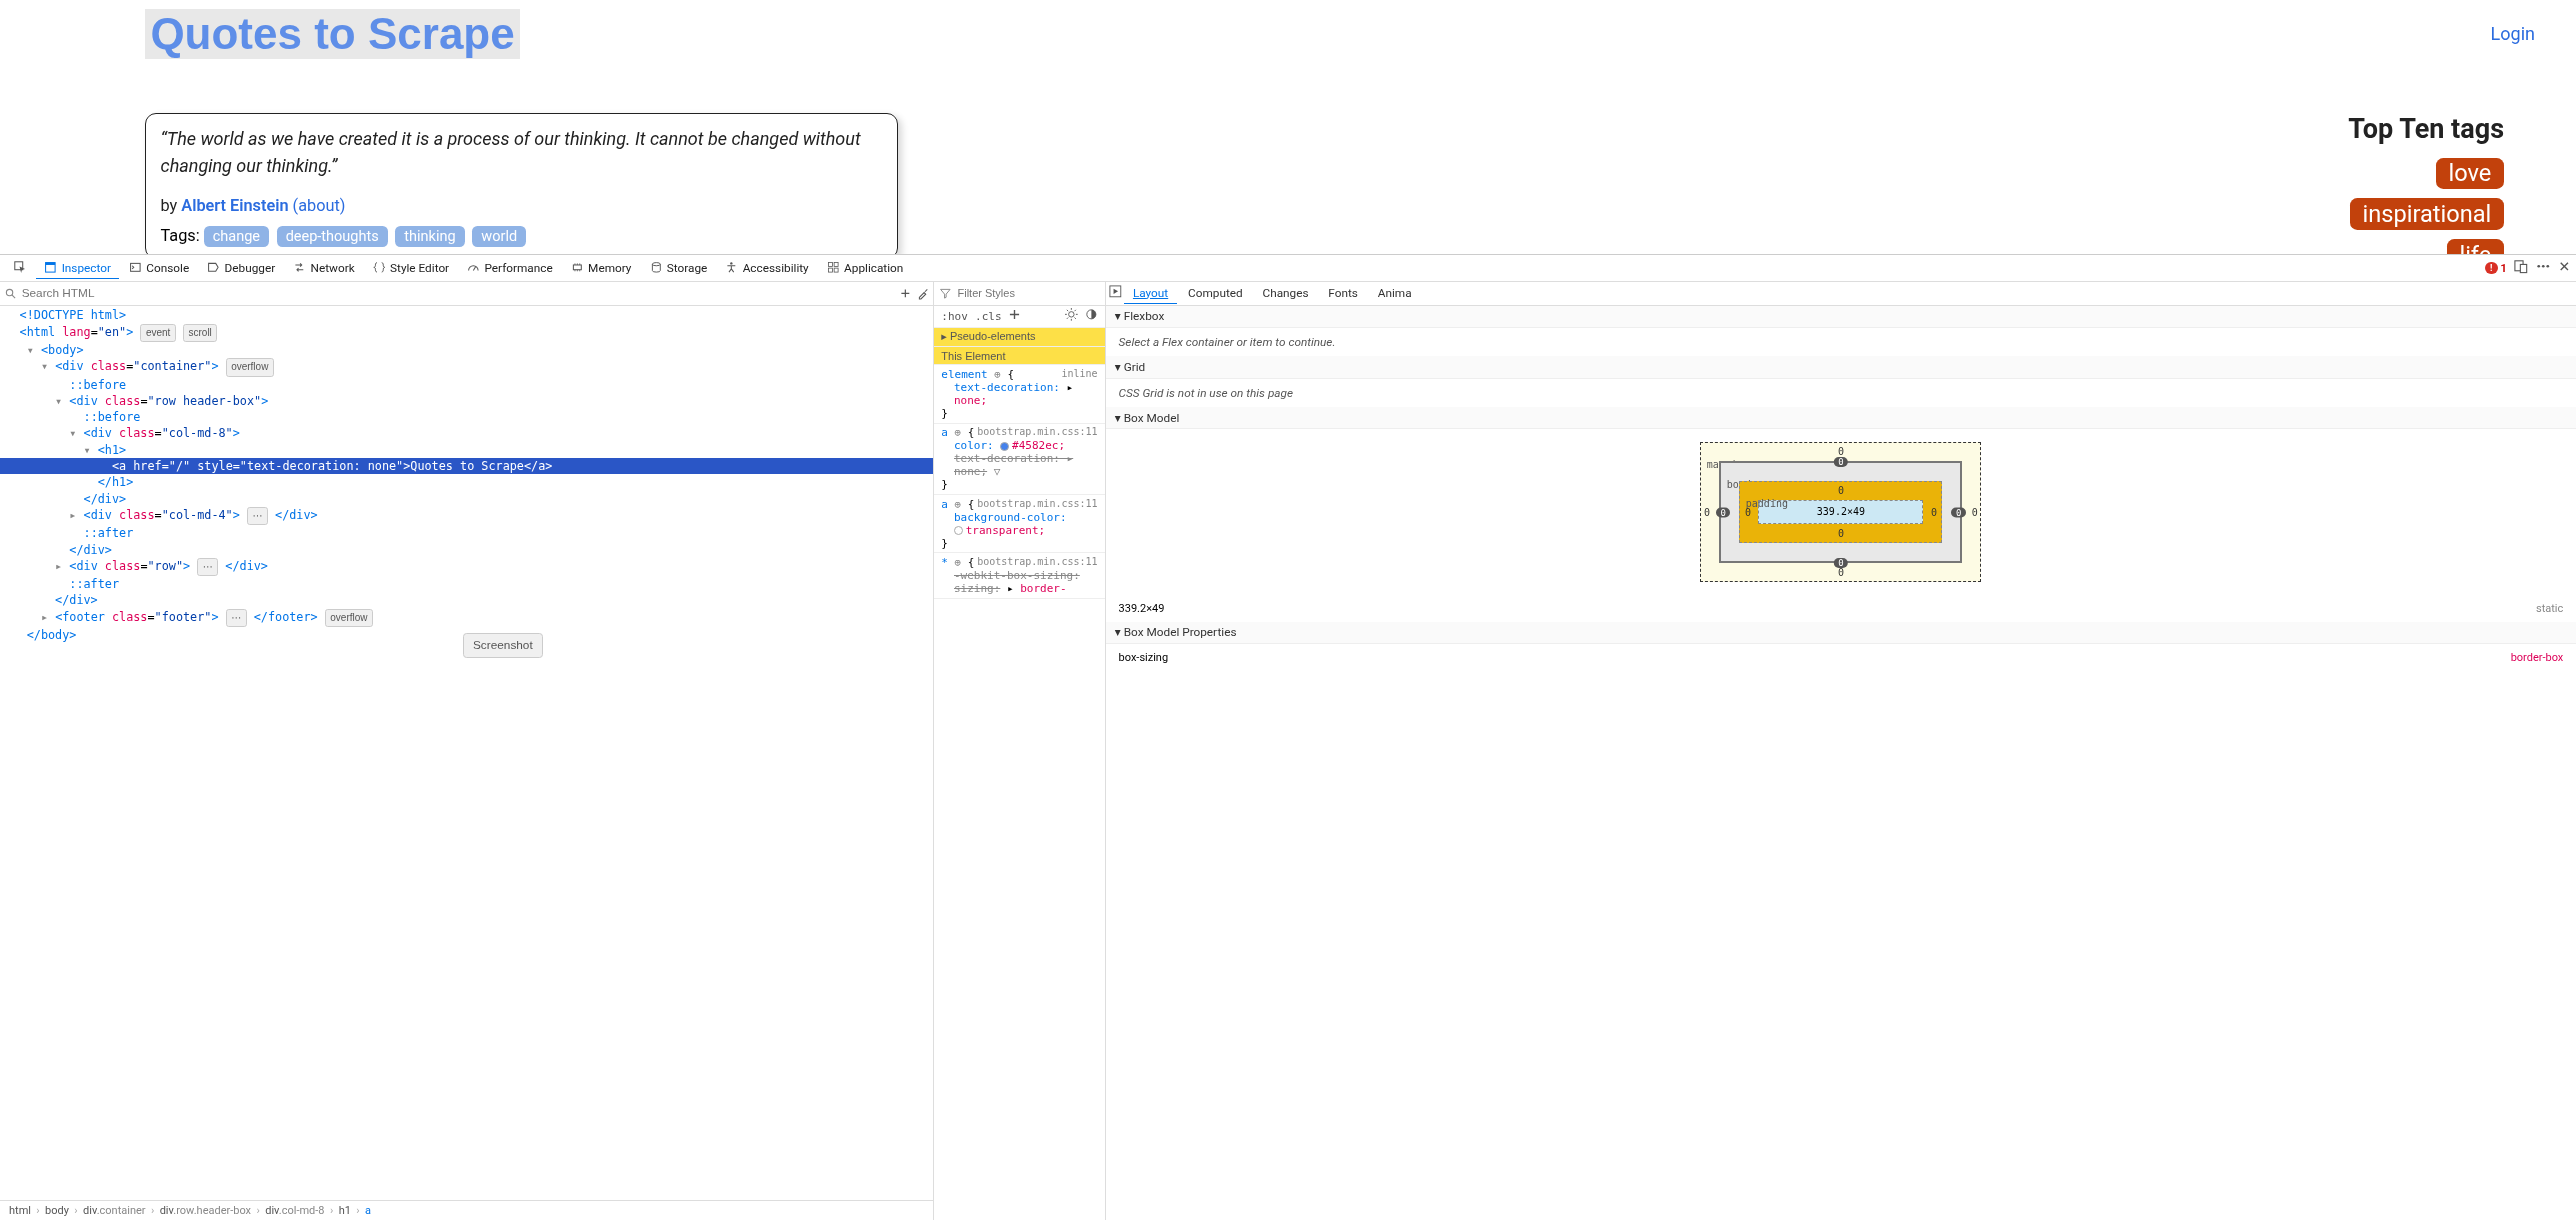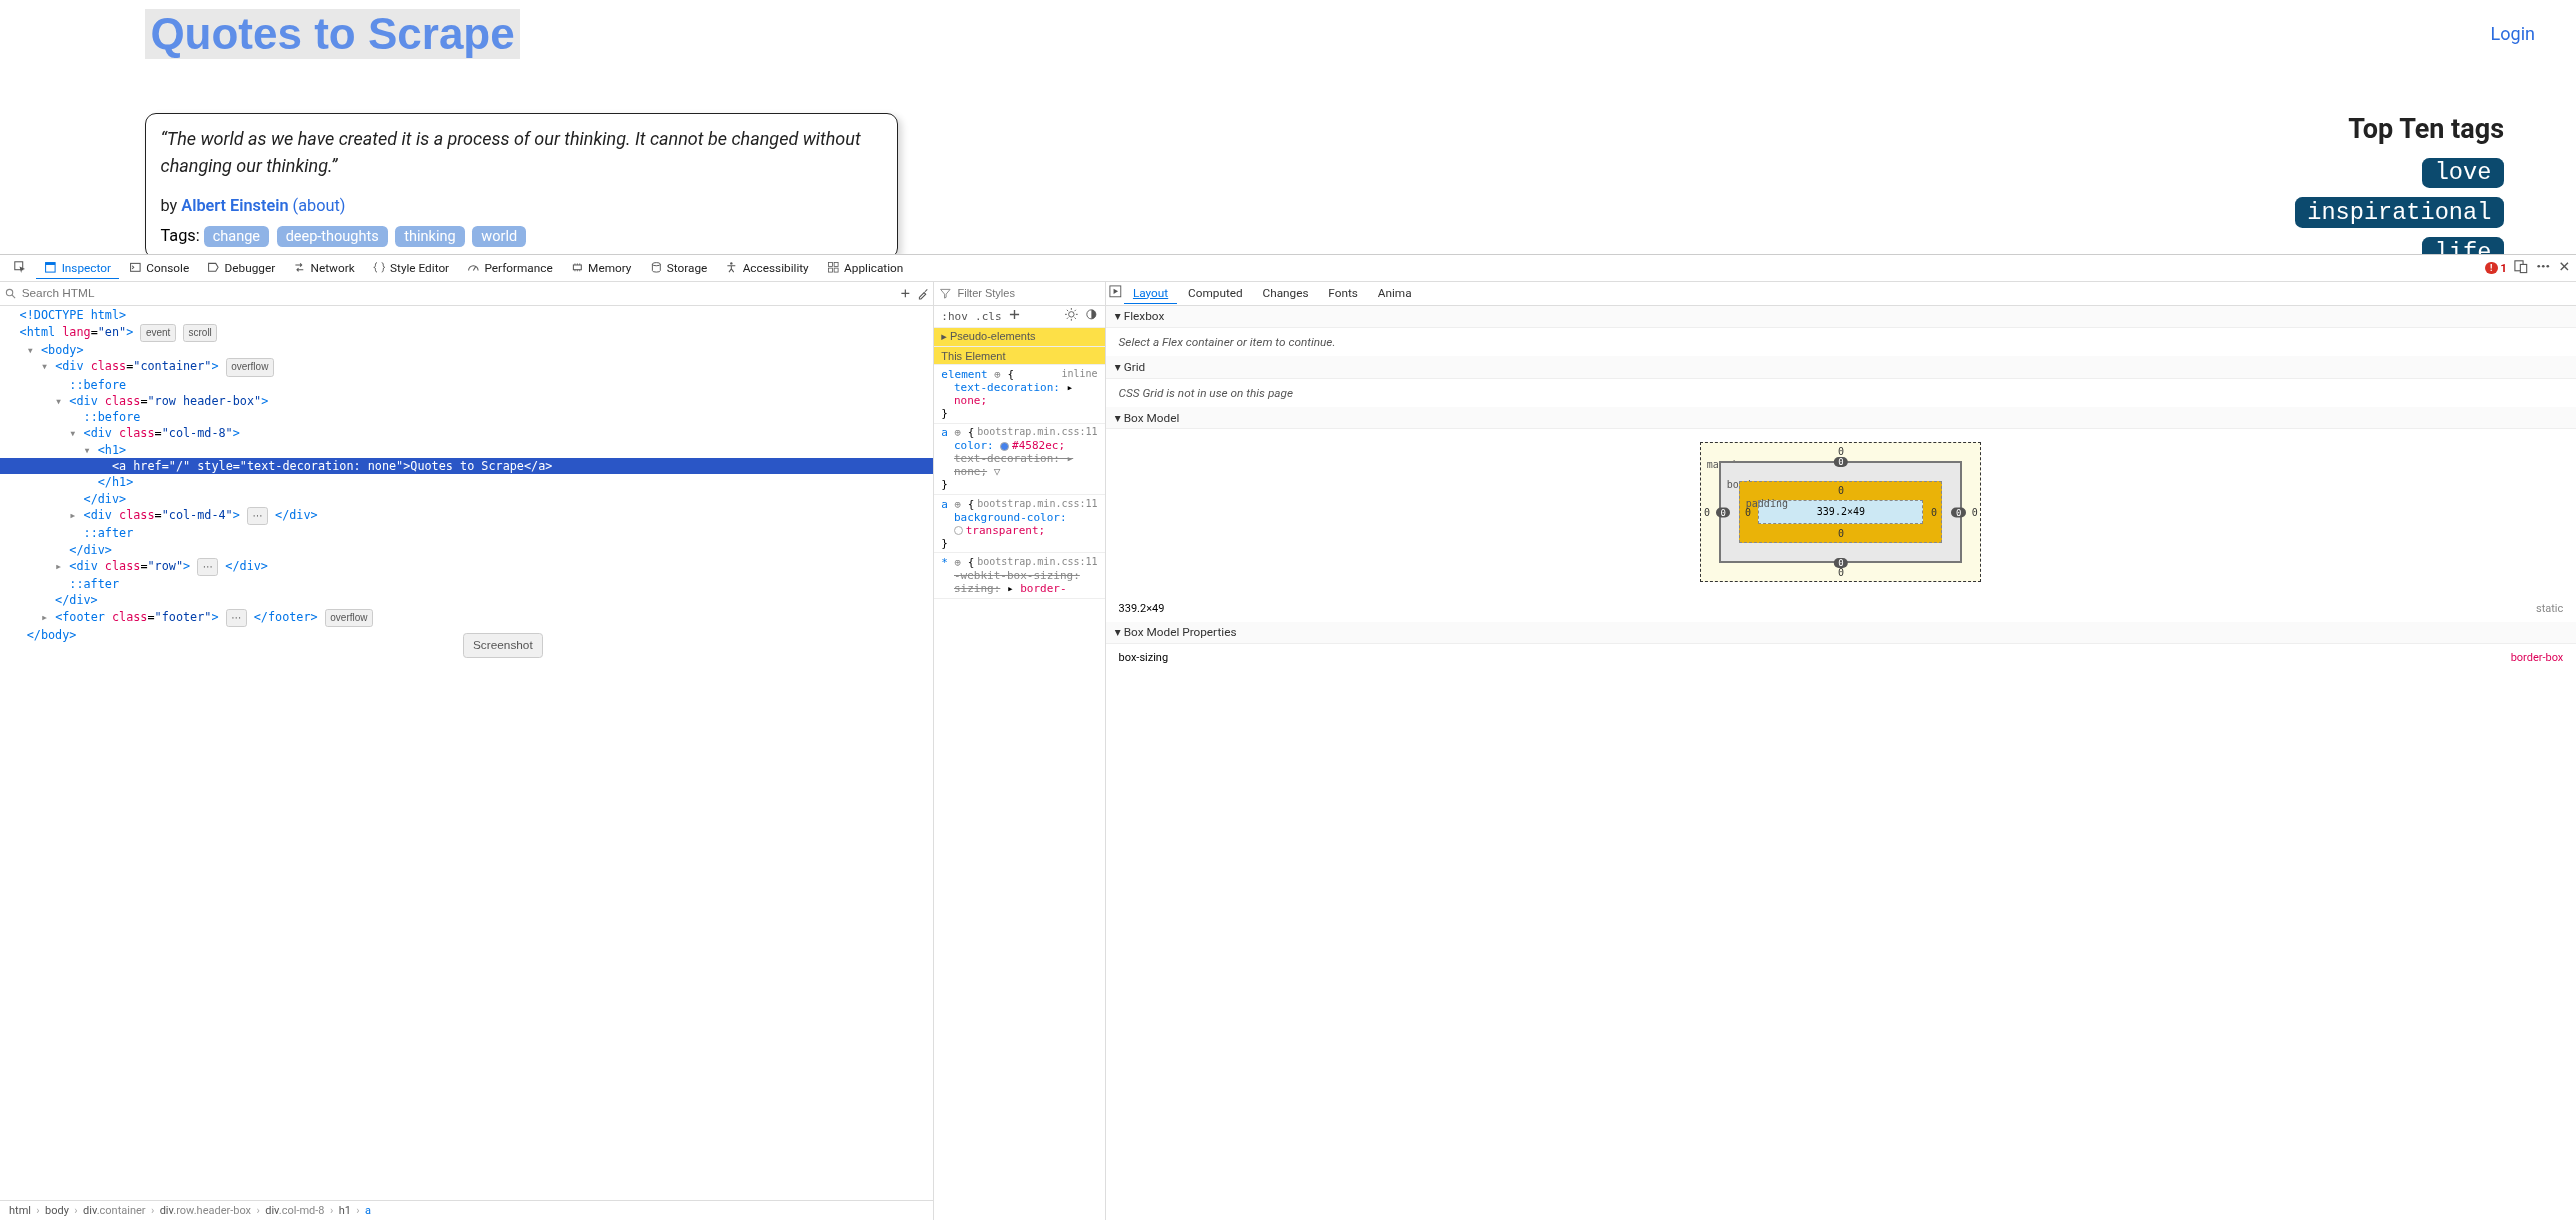--- a/index.html
+++ b/index.html
@@ -15,21 +15,21 @@
 .quote-col { flex: 0 0 753px; }
 .quote-box { border: 1.8px solid #222; border-radius: 11px; padding: 11px 14.5px; box-shadow: 3.6px 3.6px 7.3px rgba(0,0,0,0.15); }
 .quote-text { font-style: italic; font-size: 18px; line-height: 1.5; color: #222; }
 .quote-by { font-size: 16.3px; margin-top: 17px; color: #222; }
 .quote-author { color: #2b6cdf; font-weight: 600; }
 .quote-about { color: #2b6cdf; }
 .quote-tags-row { margin-top: 11px; font-size: 16.3px; }
 .qtag { display: inline-block; background: #8fb3e6; color: #fff; padding: 1.8px 9px; border-radius: 5.4px; font-size: 14.5px; margin-right: 3.6px; }
 .tags-col { margin-left: auto; margin-right: 36px; text-align: right; }
 .tags-title { font-size: 27px; font-weight: 700; color: #222; margin-bottom: 12.7px; }
-.big-tag { display: inline-block; background: #0c4a6e; color: #fff; padding: 1.8px 12.7px; border-radius: 7.3px; font-size: 23.6px; margin-bottom: 9px; font-family: Liberation Mono, monospace; }
+.big-tag { display: inline-block; background: #c2410c; color: #fff; padding: 1.8px 12.7px; border-radius: 7.3px; font-size: 23.6px; margin-bottom: 9px; }
 
 
 .devtools { flex: 1; display: flex; flex-direction: column; border-top: 0.9px solid #ccc; background: #fff; }
 .dt-toolbar { display: flex; align-items: center; height: 27px; border-bottom: 0.9px solid #ddd; padding: 0 5.4px; gap: 1.8px; }
 .dt-tbtn { display: flex; align-items: center; gap: 4.5px; padding: 3.6px 8.2px; font-size: 11.8px; color: #222; cursor: pointer; border-bottom: 1.8px solid transparent; }
 .dt-tbtn.active { color: #0074e8; border-bottom-color: #0074e8; }
 .dt-tbtn .ico { width: 12.7px; height: 12.7px; display: inline-flex; }
 .dt-right { margin-left: auto; display: flex; align-items: center; gap: 7.3px; }
 .err-badge { display: flex; align-items: center; gap: 2.7px; color: #c00; font-weight: 600; }
 .err-dot { width: 12.7px; height: 12.7px; border-radius: 50%; background: #d93025; color: #fff; display: inline-flex; align-items: center; justify-content: center; font-size: 9px; font-weight: 700; }

